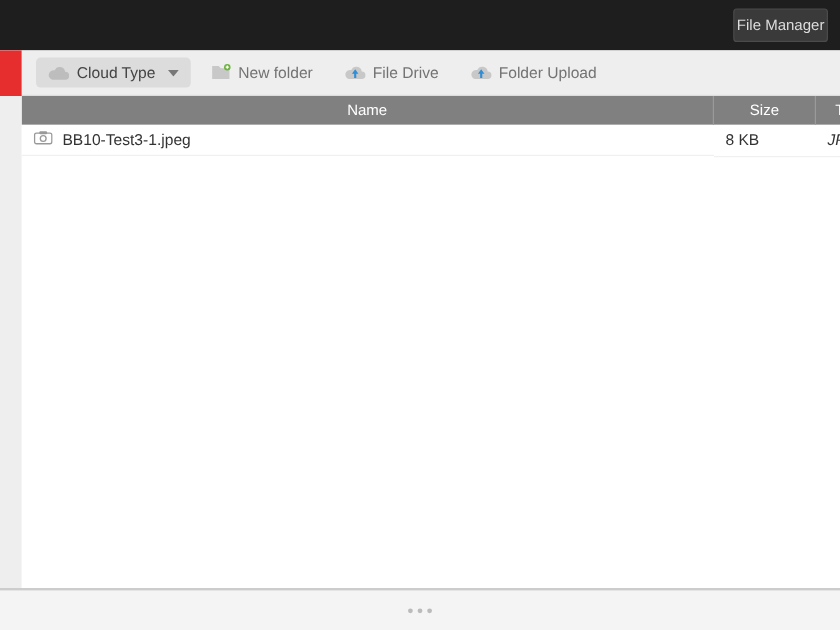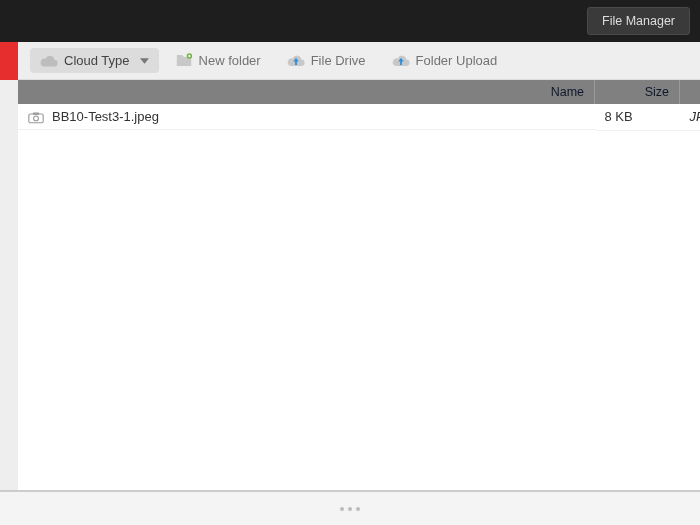--- a/index.html
+++ b/index.html
@@ -1,30 +1,30 @@
 <!DOCTYPE html>
 <html><head>
 <meta charset="utf-8">
 <style>
   * { box-sizing: border-box; margin: 0; padding: 0; }
   html, body { width: 700px; height: 525px; font-family: "Helvetica Neue", Arial, sans-serif; font-size: 13px; color: #333; overflow: hidden; background: #fff; }
   .topbar { background: #1e1e1e; height: 42px; display: flex; align-items: center; justify-content: flex-end; padding: 0 10px; gap: 8px; }
-  .topbar-btn { background: #3a3a3a; color: #ddd; border: 1px solid #4a4a4a; border-radius: 3px; height: 28px; padding: 0 14px; font-size: 12.5px; cursor: pointer; display: flex; align-items: center; }
+  .topbar-btn { background: #3a3a3a; color: #ddd; border: 1px solid #4a4a4a; border-radius: 3px; height: 28px; padding: 0 2px; font-size: 12.5px; cursor: pointer; display: flex; align-items: center; }
   .red-strip { background: #e62e2e; height: 38px; width: 18px; position: absolute; left: 0; top: 42px; }
   .toolbar { background: #eeeeee; height: 38px; display: flex; align-items: center; padding-left: 30px; gap: 6px; border-bottom: 1px solid #ddd; }
   .tool-btn { display: flex; align-items: center; gap: 6px; padding: 5px 10px; border-radius: 4px; cursor: pointer; font-size: 13px; color: #737373; }
   .tool-btn.primary { background: #dcdcdc; color: #444; }
   .tool-btn .chev { margin-left: 4px; }
   .content { display: flex; height: calc(100% - 42px - 38px - 35px); }
   .gutter { width: 18px; background: #eeeeee; height: 100%; }
   .main { flex: 1; overflow: hidden; }
   table { width: calc(100% + 40px); border-collapse: collapse; table-layout: fixed; }
-  thead th { background: #808080; color: #0f172a; text-align: right; font-weight: 500; font-size: 12.5px; padding: 5px 10px; border-right: 1px solid #9a9a9a; }
+  thead th { background: #808080; color: #ffffff; text-align: center; font-weight: 500; font-size: 12.5px; padding: 5px 10px; border-right: 1px solid #9a9a9a; }
   tbody td { padding: 5px 10px; border-bottom: 1px solid #f0f0f0; background: #fff; font-size: 13px; color: #333; }
-  tbody td:first-child { display: flex; align-items: flex-end; gap: 8px; }
+  tbody td:first-child { display: flex; align-items: flex-start; gap: 8px; }
   .col-name { width: auto; }
   .col-size { width: 85px; }
   .col-type { width: 60px; }
   td.col-size { text-align: left; }
   td.col-type { font-style: italic; }
   .footer { height: 35px; background: #f4f4f4; border-top: 2px solid #ccc; display: flex; align-items: center; justify-content: center; width: 100%; }
   .dots { display: flex; gap: 4px; }
   .dot { width: 4px; height: 4px; border-radius: 50%; background: #bbb; }
   svg { display: block; }
 </style>

